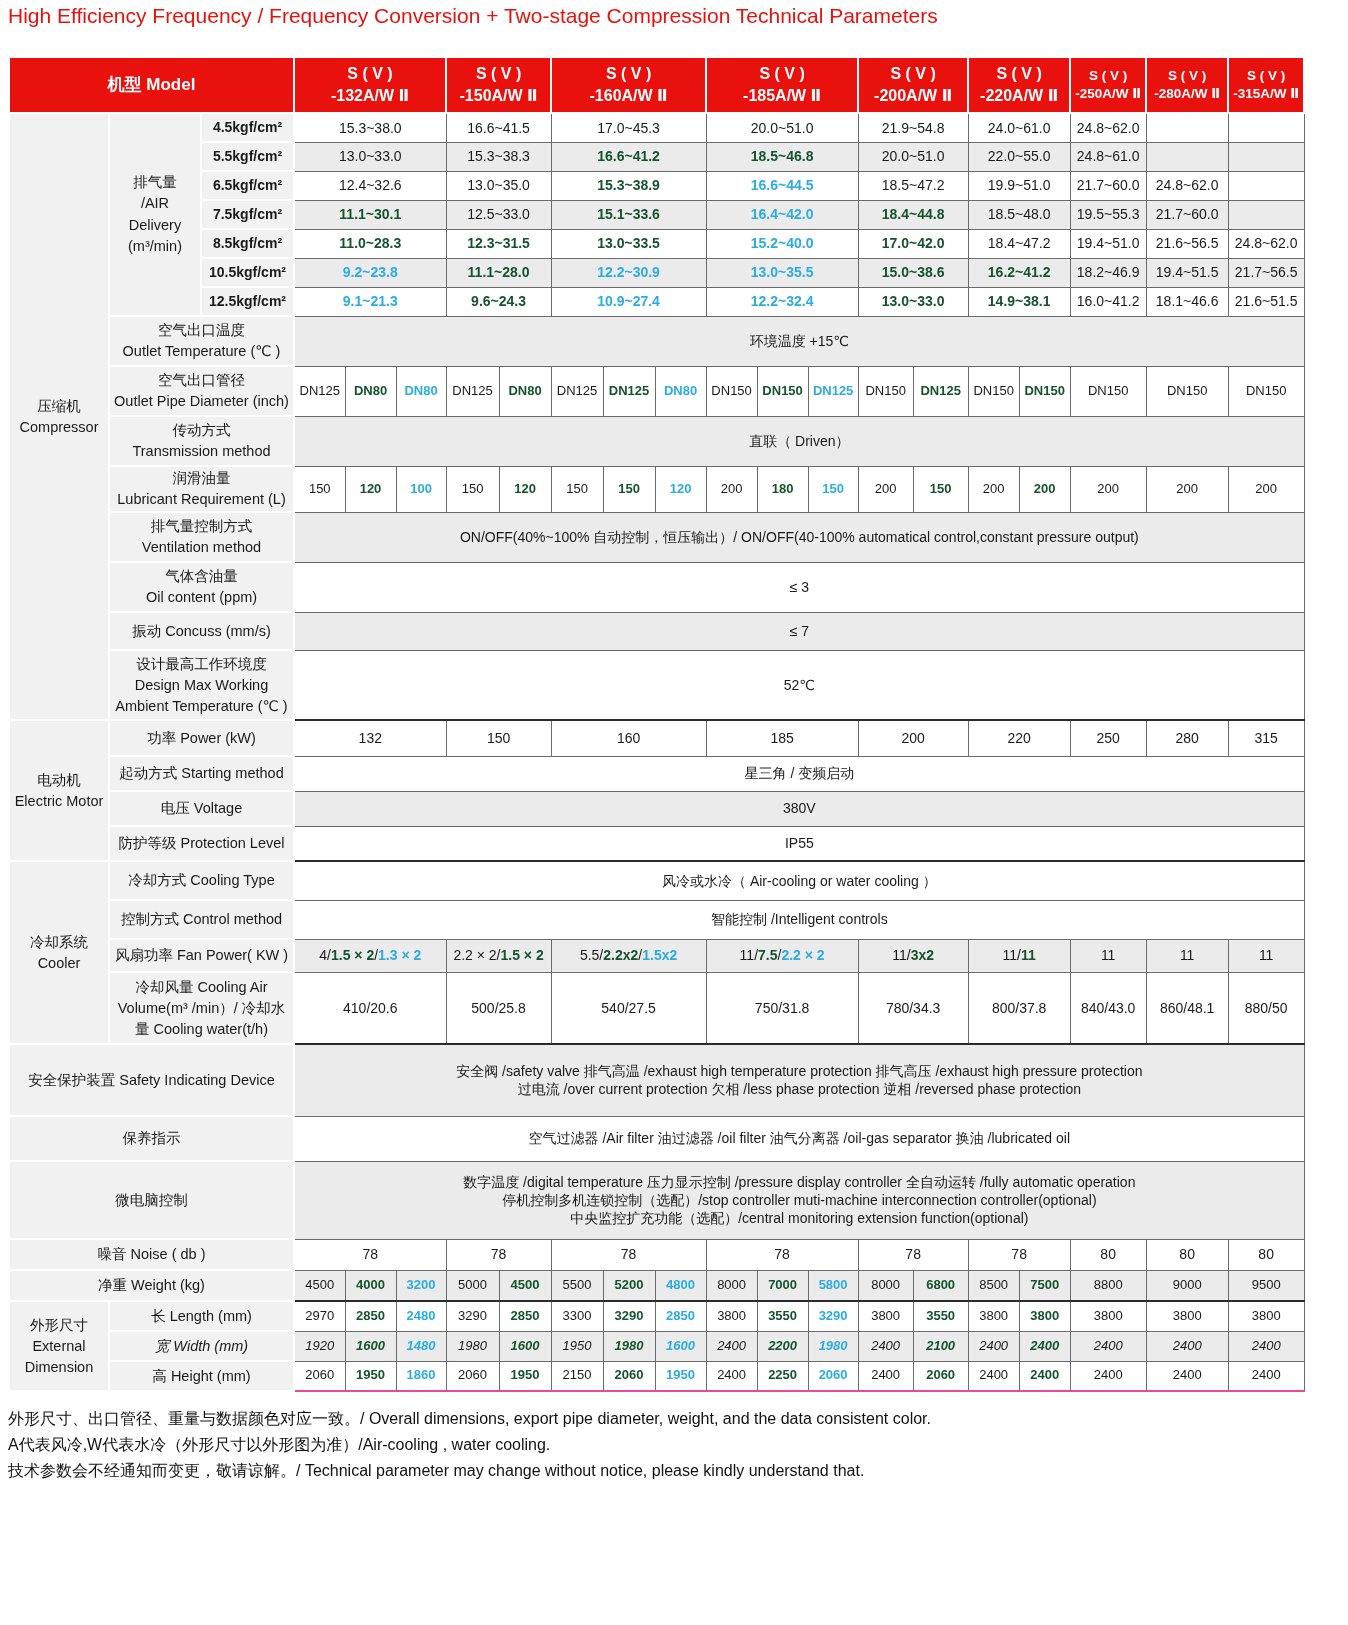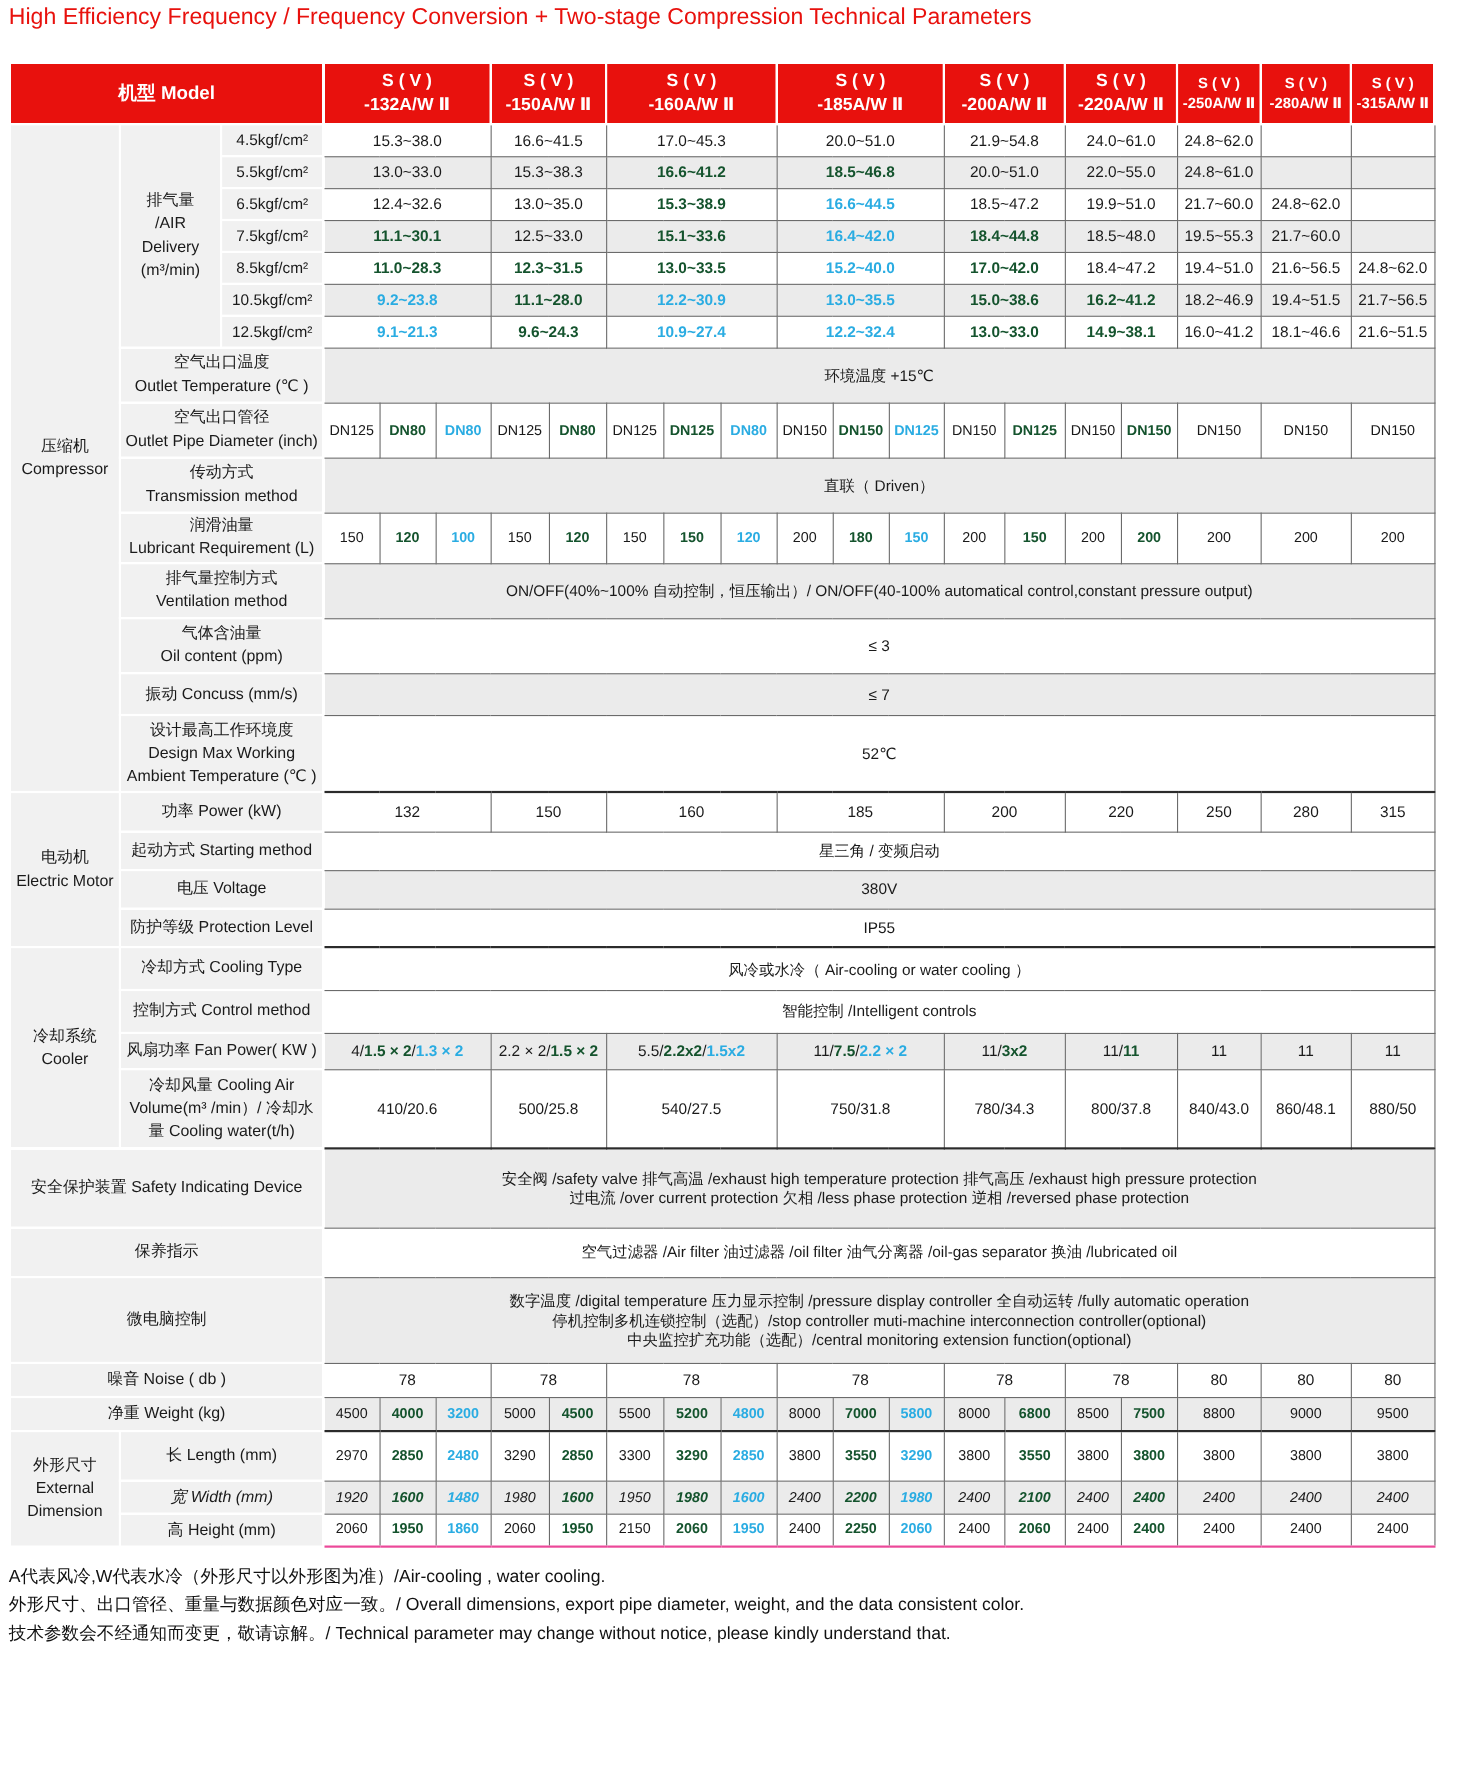--- a/index.html
+++ b/index.html
@@ -10,21 +10,21 @@
   .subtitle{color:#e8110d;font-size:21px;margin:0 0 28px 0;}
   table{border-collapse:collapse;table-layout:fixed;width:1295px;}
   td,th{padding:1px 1px;text-align:center;vertical-align:middle;overflow:hidden;}
   thead th{background:#e8110d;color:#fff;font-weight:bold;font-size:16px;border:2px solid #fff;line-height:1.35;height:52px;}
   thead th.model-label{font-size:17px;}
   thead th.narrow{font-size:13.5px;}
   td.data{border:1px solid #6b6b6b;background:#fff;font-size:14px;line-height:1.3;}
   td.data.sm{font-size:13px;}
   tr.shade td.data{background:#ebebeb;}
   td.lab{background:#f1f1f1;border:2px solid #fff;font-size:14.5px;line-height:1.45;}
-  td.lab.sub{font-size:14px;}
+  td.lab.sub{font-size:14px;font-weight:bold;}
   tr.sec-top td.data{border-top:2px solid #2b2b2b;}
   tbody tr:last-child td.data{border-bottom:2px solid #ec4899;}
   .c-k{color:#1a1a1a;}
   .c-g{color:#14532d;font-weight:bold;}
   .c-b{color:#2aace2;font-weight:bold;}
   .notes{margin-top:14px;font-size:16px;line-height:1.62;color:#111;}
 </style>
 </head>
 <body>
 
@@ -442,21 +442,21 @@
           <td class="data sm"><span class="c-g">7000</span></td>
           <td class="data sm"><span class="c-b">5800</span></td>
           <td class="data sm"><span class="c-k">8000</span></td>
           <td class="data sm"><span class="c-g">6800</span></td>
           <td class="data sm"><span class="c-k">8500</span></td>
           <td class="data sm"><span class="c-g">7500</span></td>
           <td class="data sm"><span class="c-k">8800</span></td>
           <td class="data sm"><span class="c-k">9000</span></td>
           <td class="data sm"><span class="c-k">9500</span></td>
         </tr>
-        <tr class="sec-top" style="height: 45px;">
+        <tr class="sec-top" style="height: 30px;">
           <td rowspan="3" class="lab">
             <div>外形尺寸</div>
             <div>External</div>
             <div>Dimension</div>
           </td>
           <td class="lab" colspan="2">
             <div>长 Length  (mm)</div>
           </td>
           <td class="data sm"><span class="c-k">2970</span></td>
           <td class="data sm"><span class="c-g">2850</span></td>
@@ -520,17 +520,17 @@
           <td class="data sm"><span class="c-k">2400</span></td>
           <td class="data sm"><span class="c-g">2400</span></td>
           <td class="data sm"><span class="c-k">2400</span></td>
           <td class="data sm"><span class="c-k">2400</span></td>
           <td class="data sm"><span class="c-k">2400</span></td>
         </tr>
       </tbody>
   </table>
 
   <div class="notes">
+      <div>外形尺寸、出口管径、重量与数据颜色对应一致。/ Overall dimensions, export pipe diameter, weight, and the data consistent color.</div>
       <div>A代表风冷,W代表水冷（外形尺寸以外形图为准）/Air-cooling , water cooling.</div>
-      <div>外形尺寸、出口管径、重量与数据颜色对应一致。/ Overall dimensions, export pipe diameter, weight, and the data consistent color.</div>
       <div>技术参数会不经通知而变更，敬请谅解。/ Technical parameter may change without notice, please kindly understand that.</div>
     </div>
 </div>
 
 </body></html>

